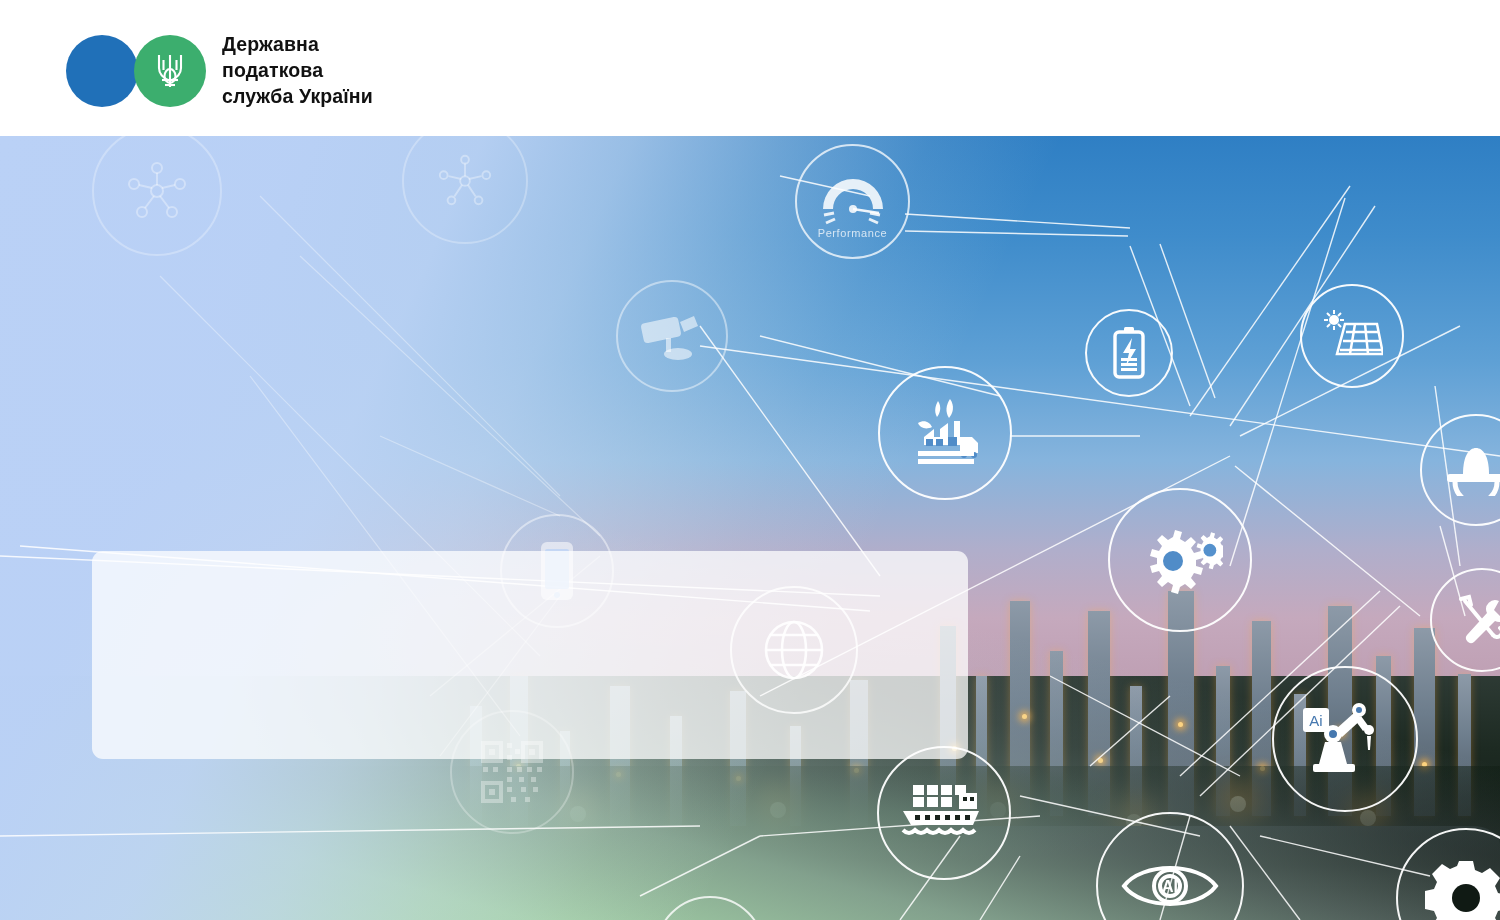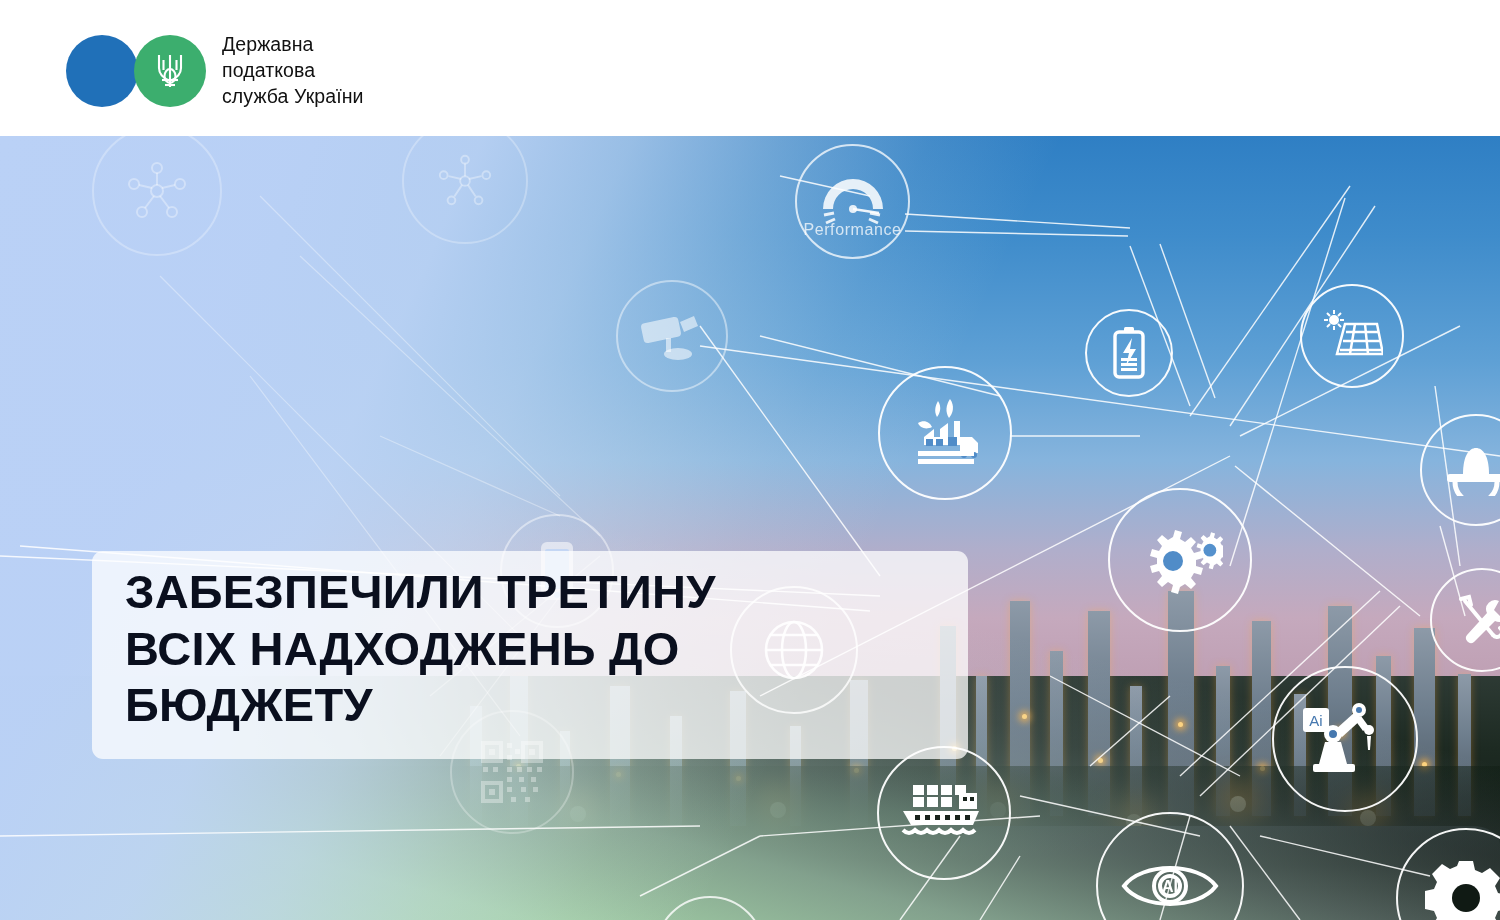--- a/index.html
+++ b/index.html
@@ -56,21 +56,21 @@
     top: 0;
     width: 72px;
     height: 72px;
     display: flex;
     align-items: center;
     justify-content: center;
   }
   .logo-text {
     margin-left: 16px;
     font-size: 19.5px;
-    font-weight: normal;
+    font-weight: bold;
     line-height: 1.33;
     color: #111111;
     letter-spacing: 0.1px;
     white-space: pre-line;
   }
 
   
   .stage {
     position: absolute;
     left: 0;
@@ -196,21 +196,21 @@
     color: #ffffff;
   }
   .node svg { display: block; }
   .node.faint { border-color: rgba(255,255,255,.45); color: rgba(255,255,255,.55); }
   .node.vfaint { border-color: rgba(255,255,255,.28); color: rgba(255,255,255,.35); }
   .gauge-label {
     position: absolute;
     bottom: 18px;
     left: 0; right: 0;
     text-align: center;
-    font-size: 16px;
+    font-size: 11px;
     letter-spacing: .6px;
     color: rgba(255,255,255,.75);
   }
 
   
   .headline {
     position: absolute;
     left: 122px;
     top: 222px;
     width: 790px;
@@ -593,18 +593,15 @@
             <circle cx="17" cy="51" r="4"></circle>
           <circle cx="45" cy="51" r="4"></circle>
           <path d="M31 26 V13 M27 29 L14 26 M35 29 L48 26 M28 35 L20 47 M34 35 L42 47"></path>
         </svg>
       </div>
 
     </div>
 
 
     <div class="panel"></div>
-    <div class="panel-text">ЗАБЕЗПЕЧИЛИ ТРЕТИНУ
-ВСІХ НАДХОДЖЕНЬ ДО
-БЮДЖЕТУ</div>
 
   </div>
 </div>
 
 </body></html>

